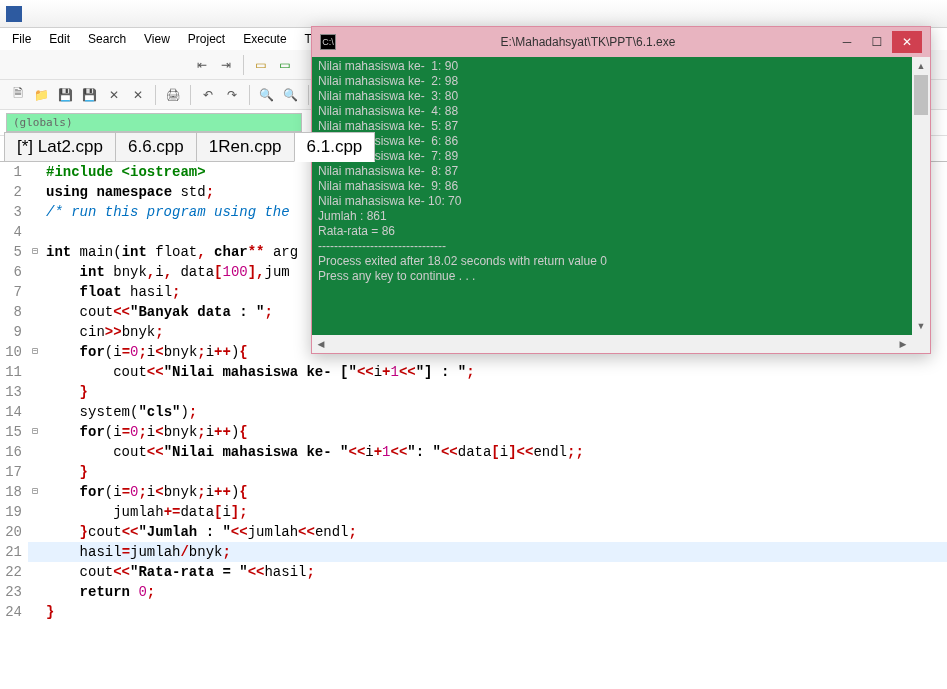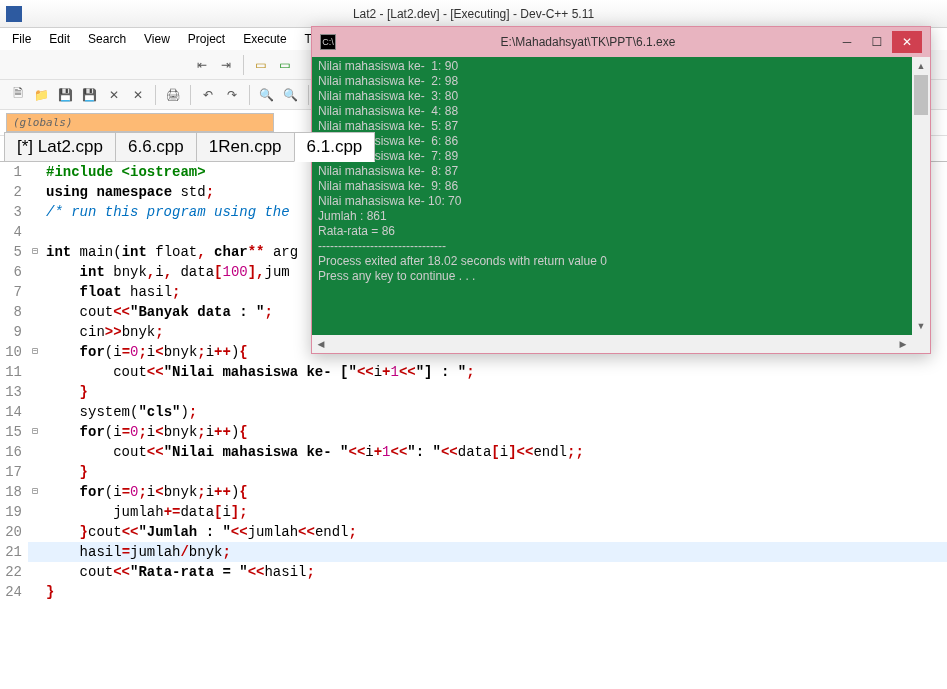--- a/index.html
+++ b/index.html
@@ -6,21 +6,21 @@
 body { font-family: "Segoe UI", Tahoma, sans-serif; font-size: 12px; background: #fff; overflow: hidden; width: 947px; height: 689px; position: relative; }
 .titlebar { height: 28px; background: linear-gradient(#fff, #f0f0f0); border-bottom: 1px solid #d0d0d0; display: flex; align-items: center; justify-content: center; color: #333; font-size: 12px; position: relative; }
 .titlebar .icon { position: absolute; left: 6px; width: 16px; height: 16px; background: #2d5aa0; }
 .menubar { height: 22px; background: #fff; display: flex; align-items: center; padding: 0 4px; gap: 2px; font-size: 12px; }
 .menubar .menuitem { padding: 2px 8px; cursor: default; }
 .toolbar { height: 30px; background: #f8f8f8; border-bottom: 1px solid #e0e0e0; display: flex; align-items: center; padding: 2px 8px; gap: 4px; }
 .toolbar-row2 { height: 30px; background: #f8f8f8; border-bottom: 1px solid #e0e0e0; display: flex; align-items: center; padding: 2px 8px; gap: 4px; }
 .tbtn { width: 20px; height: 20px; display: inline-flex; align-items: center; justify-content: center; cursor: pointer; font-size: 12px; color: #555; }
 .tsep { width: 1px; height: 20px; background: #ccc; margin: 0 3px; }
 .globals-bar { height: 26px; background: #fff; border-bottom: 1px solid #e0e0e0; padding: 2px 6px; display: flex; align-items: center; }
-.globals-combo { border: 1px solid #c0c0c0; padding: 2px 6px; font-size: 11px; color: #666; width: 268px; font-family: Consolas, monospace; background: #fdba74; font-style: italic; }
+.globals-combo { border: 1px solid #c0c0c0; padding: 2px 6px; font-size: 11px; color: #666; width: 296px; font-family: Consolas, monospace; background: #86efac; }
 .tabs { height: 26px; background: #fff; display: flex; align-items: flex-end; padding: 0 4px; border-bottom: 1px solid #c0c0c0; }
 .tab { padding: 4px 12px; border: 1px solid #c0c0c0; border-bottom: none; background: #f4f4f4; font-size: 17px; cursor: pointer; margin-right: -1px; position: relative; }
 .tab.active { background: #fff; border-bottom: 1px solid #fff; z-index: 2; margin-bottom: -1px; }
 .editor { position: relative; background: #fff; height: 530px; overflow: hidden; }
 .editor-line { display: flex; height: 20px; line-height: 20px; font-family: Consolas, "Courier New", monospace; font-size: 14px; }
 .gutter { width: 28px; text-align: right; padding-right: 6px; color: #888; user-select: none; background: #fff; }
 .fold { width: 14px; text-align: center; color: #888; user-select: none; font-size: 10px; }
 .code { flex: 1; white-space: pre; padding-left: 4px; }
 .kw { color: #000; font-weight: bold; }
 .pre { color: #008000; font-weight: bold; }
@@ -50,21 +50,20 @@
 .console-hscroll .arr { position: absolute; top: 0; bottom: 0; width: 18px; display: flex; align-items: center; justify-content: center; color: #666; font-size: 9px; }
 .console-hscroll .arr.left { left: 0; }
 .console-hscroll .arr.right { right: 0; }
 .console-corner { position: absolute; bottom: 0; right: 0; width: 18px; height: 18px; background: #f0f0f0; }
 </style>
 </head>
 <body>
 
 <div class="titlebar">
   <span class="icon"></span>
-  <span>Lat2 - [Lat2.dev] - [Executing] - Dev-C++ 5.11</span>
 </div>
 
 <div class="menubar">
   <span class="menuitem">File</span>
   <span class="menuitem">Edit</span>
   <span class="menuitem">Search</span>
   <span class="menuitem">View</span>
   <span class="menuitem">Project</span>
   <span class="menuitem">Execute</span>
   <span class="menuitem">Tools</span>
@@ -215,20 +214,25 @@
     </div>
     <div class="editor-line line-hl">
       <div class="gutter">21</div>
       <div class="fold"></div>
       <div class="code"><span class="id">    hasil</span><span class="op">=</span><span class="id">jumlah</span><span class="op">/</span><span class="id">bnyk</span><span class="op">;</span></div>
     </div>
     <div class="editor-line">
       <div class="gutter">22</div>
       <div class="fold"></div>
       <div class="code"><span class="id">    cout</span><span class="op">&lt;&lt;</span><span class="str">"Rata-rata = "</span><span class="op">&lt;&lt;</span><span class="id">hasil</span><span class="op">;</span></div>
+    </div>
+    <div class="editor-line">
+      <div class="gutter">23</div>
+      <div class="fold"></div>
+      <div class="code"><span class="id">    </span><span class="kw">return</span><span class="id"> </span><span class="num">0</span><span class="op">;</span></div>
     </div>
     <div class="editor-line">
       <div class="gutter">24</div>
       <div class="fold"></div>
       <div class="code"><span class="brace">}</span></div>
     </div>
   </div>
 
 <div class="console-window">
   <div class="console-title">

